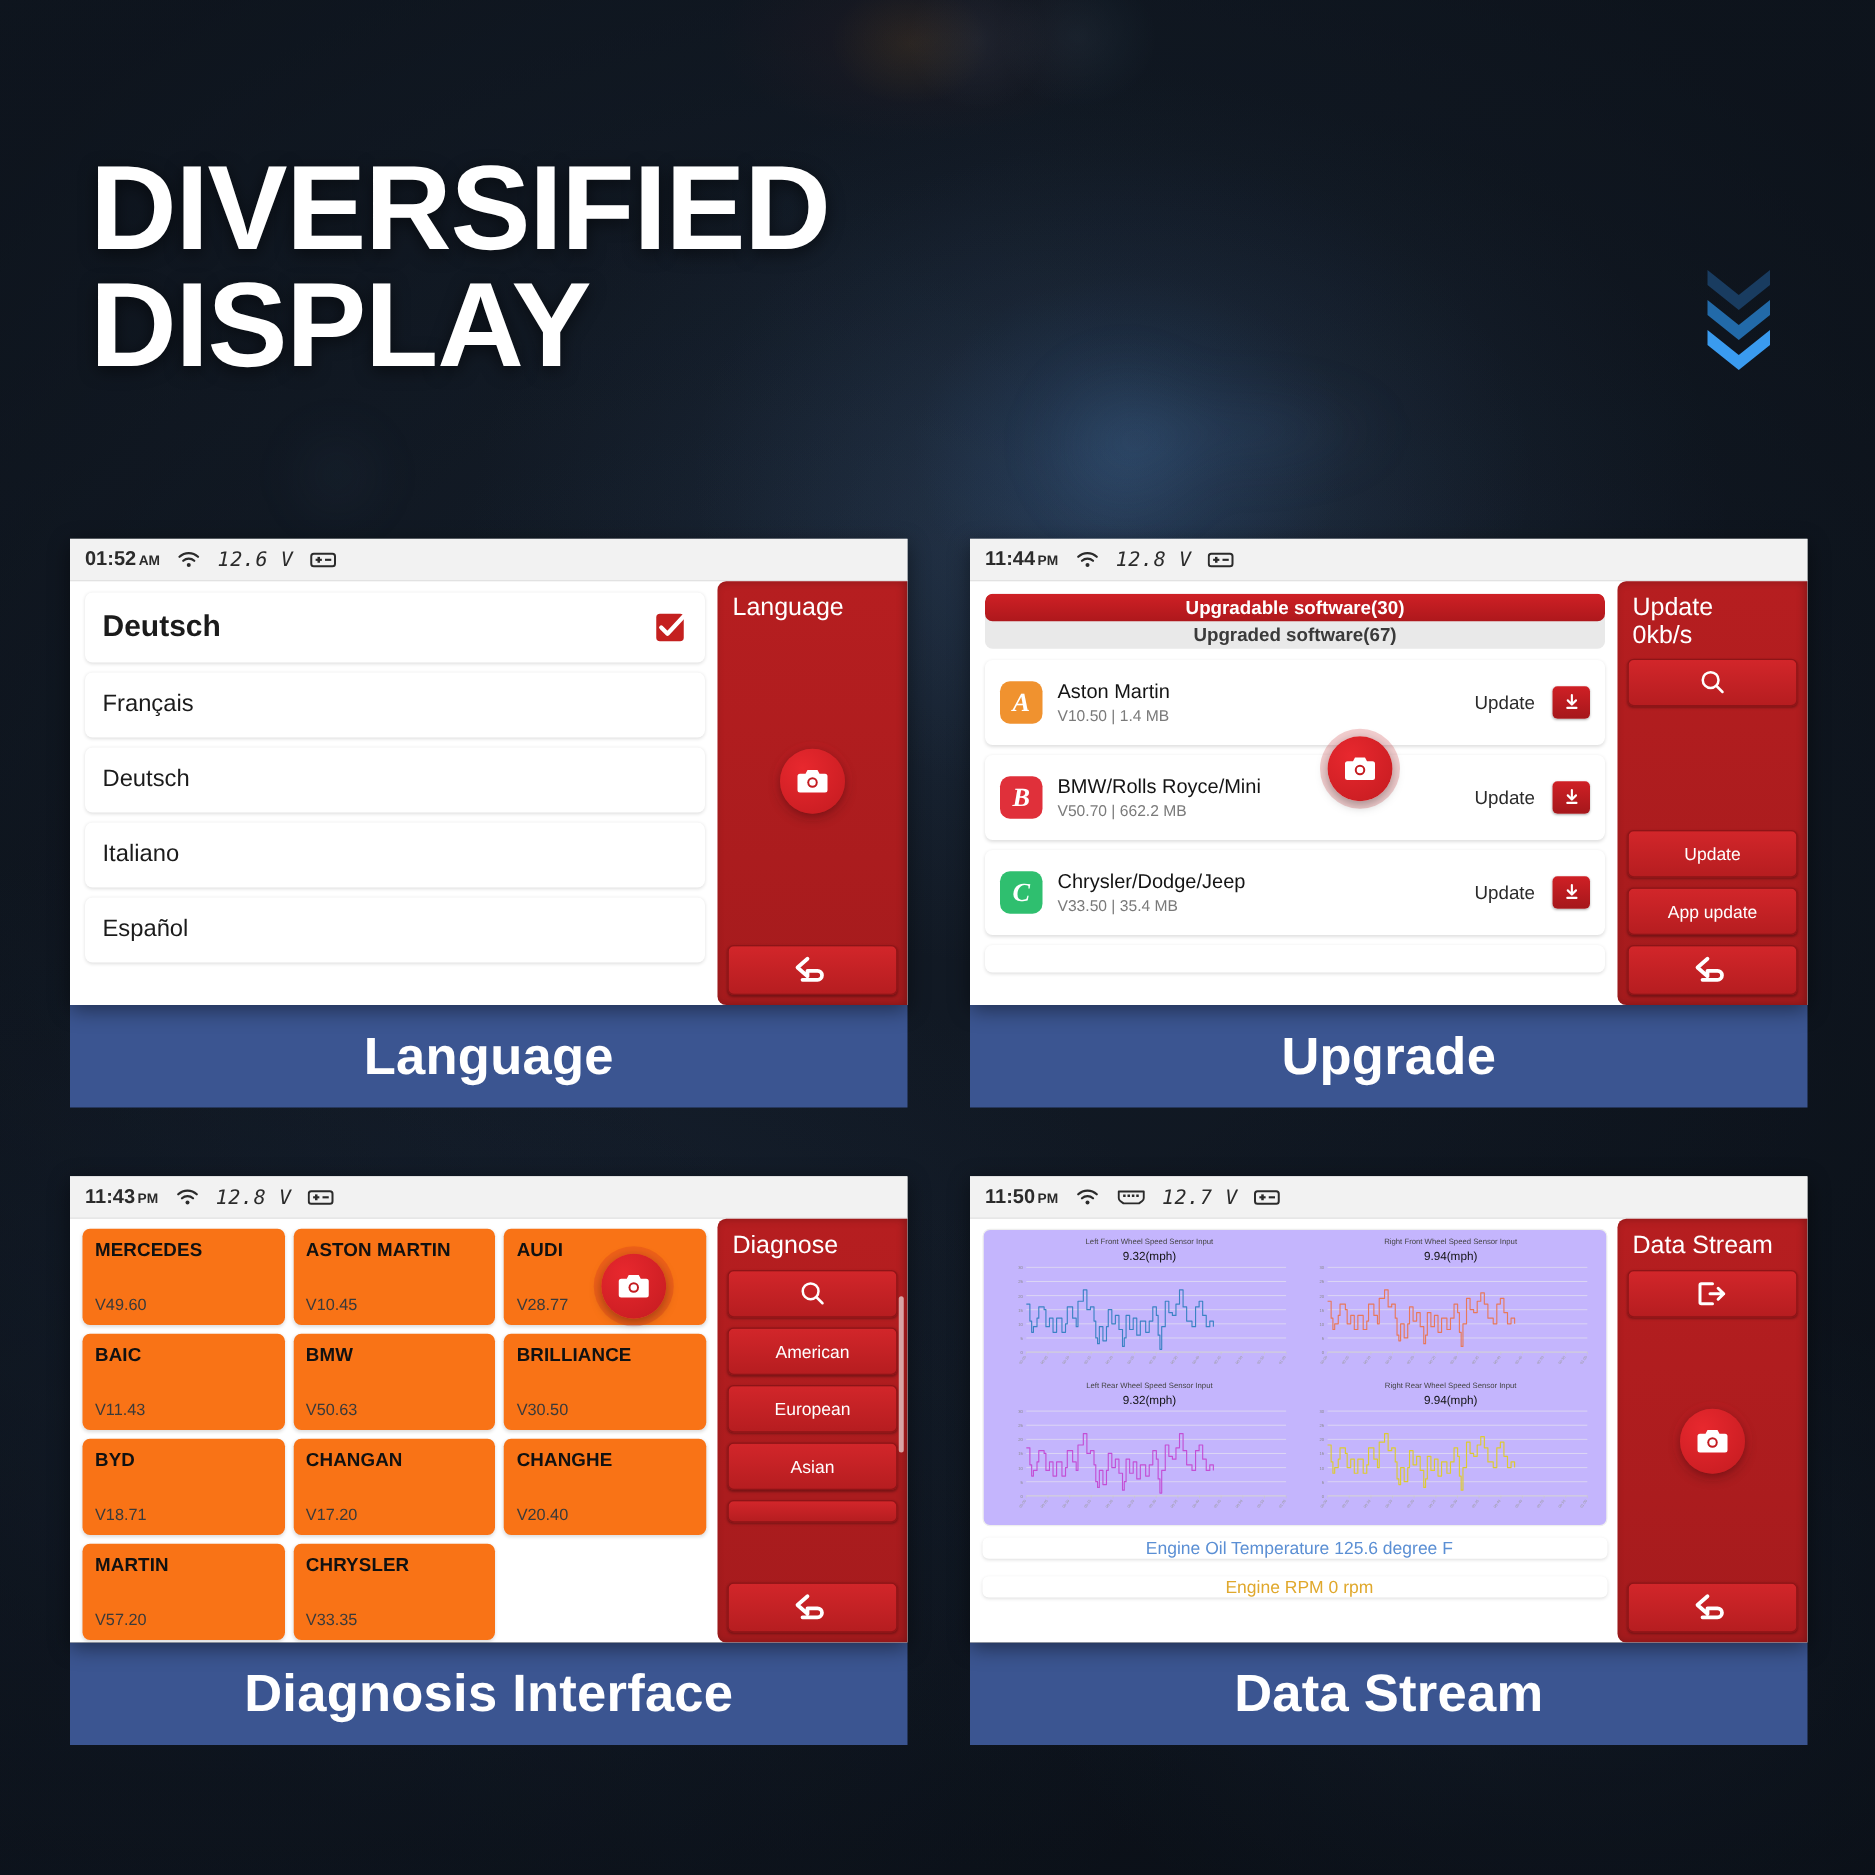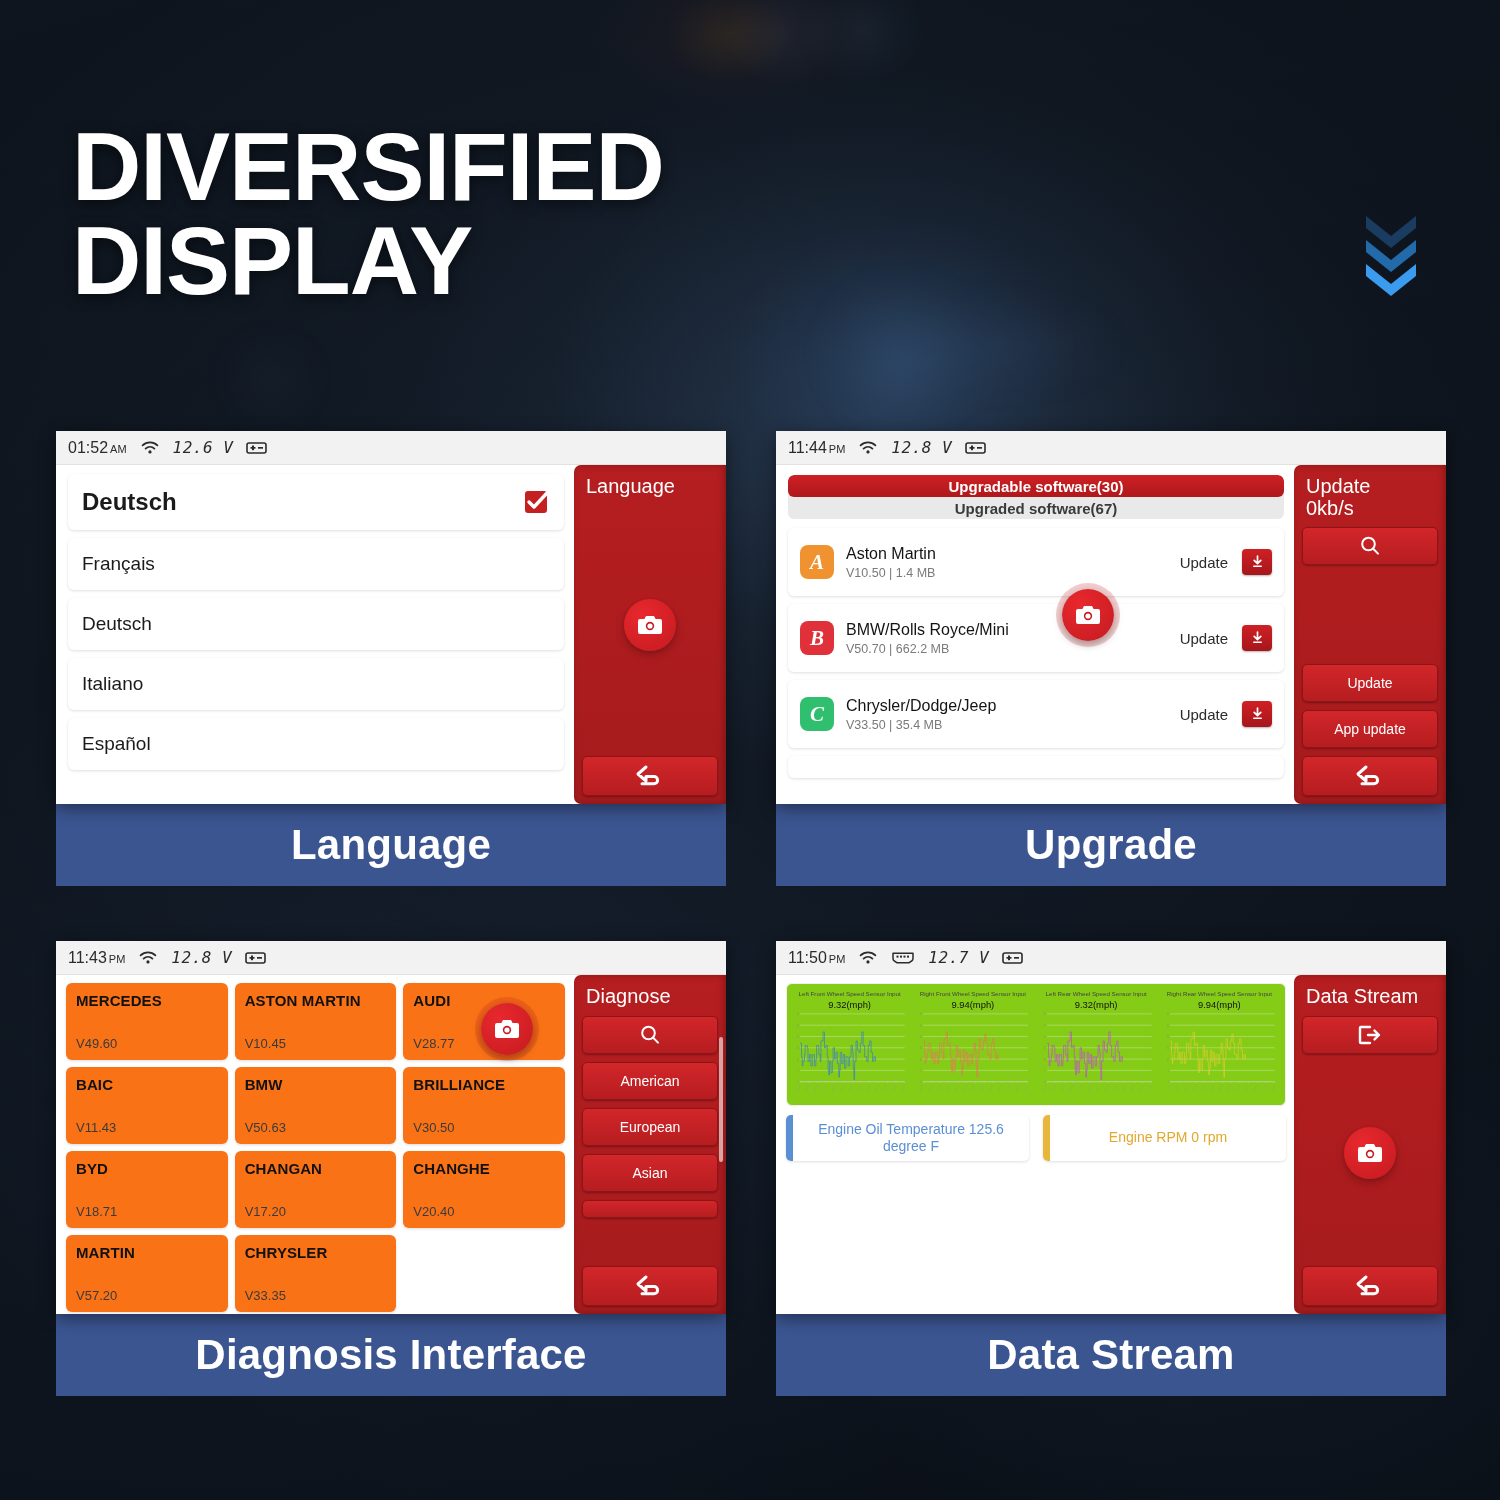--- a/index.html
+++ b/index.html
@@ -90,21 +90,21 @@
   
   .statusbar {
     height: 34px;
     background: #f2f2f2;
     border-bottom: 1px solid #e2e2e2;
     display: flex; align-items: center;
     gap: 13px;
     padding: 0 12px;
     color: #2b2b2b;
   }
-  .sb-time { font-size: 16px; font-weight: 400; }
+  .sb-time { font-size: 16px; font-weight: 700; }
   .sb-time .ampm { font-size: 11px; margin-left: 2px; }
   .sb-volt {
     font-family: "DejaVu Sans Mono", monospace;
     font-size: 16px; font-style: italic; letter-spacing: .5px;
   }
   .ico { display:inline-flex; align-items:center; }
 
   
   .body-row { display:flex; height: 339px; }
   .content { flex: 1; min-width: 0; position: relative; }
@@ -216,29 +216,29 @@
     display:flex; flex-direction:column; justify-content:space-between;
     padding-bottom: 9px;
   }
   .diag-name { font-size: 15px; font-weight:bold; color:#111; letter-spacing:.1px;
                white-space:nowrap; overflow:hidden; }
   .diag-ver  { font-size: 13px; color:#3a3a3a; }
 
   
   .ds-body { padding: 8px 8px 0 10px; }
   .ds-charts {
-    background:#84cc16; border:1px solid #eee; border-radius:6px;
-    display:grid; grid-template-columns: 1fr 1fr 1fr 1fr;
-    padding: 4px 4px 2px 1px;
+    background:#c4b5fd; border:1px solid #eee; border-radius:6px;
+    display:grid; grid-template-columns: 1fr 1fr;
+    padding: 4px 4px 2px 12px;
   }
   .ds-chart { padding: 2px 2px 0 2px; }
   .ds-ct { font-size: 6.2px; color:#444; text-align:center; line-height:1.25; }
   .ds-cv { font-size: 9.4px; color:#111; text-align:center; font-weight:500; margin-top:1px; }
   .ds-chart svg { display:block; width:100%; height: 93px; }
-  .ds-vals { display:flex; gap: 14px; margin-top: 9px; }
+  .ds-vals { display:flex; gap: 14px; margin-top: 9px; flex-direction: column; }
   .ds-val {
     flex:1; background:#fff; border-radius:5px;
     height: 46px; display:flex; align-items:center;
     box-shadow: 0 1px 3px rgba(0,0,0,.13);
     overflow:hidden;
   }
   .ds-bar { width: 7px; height: 100%; flex-shrink:0; }
   .ds-txt { flex:1; text-align:center; font-size: 14px; padding: 0 6px; line-height:1.22; }
 </style>
 </head>

